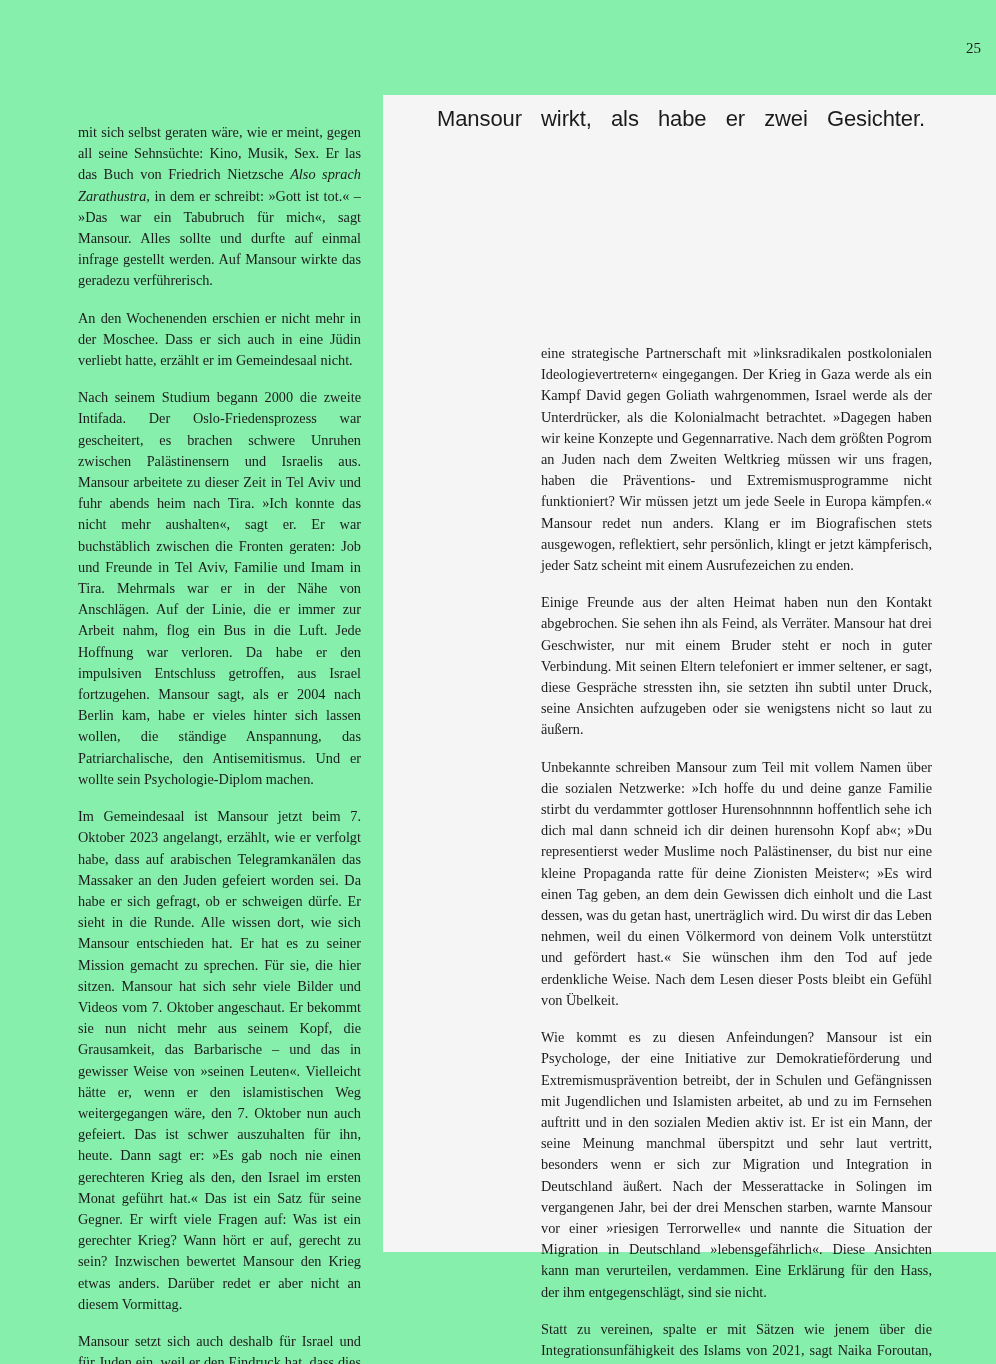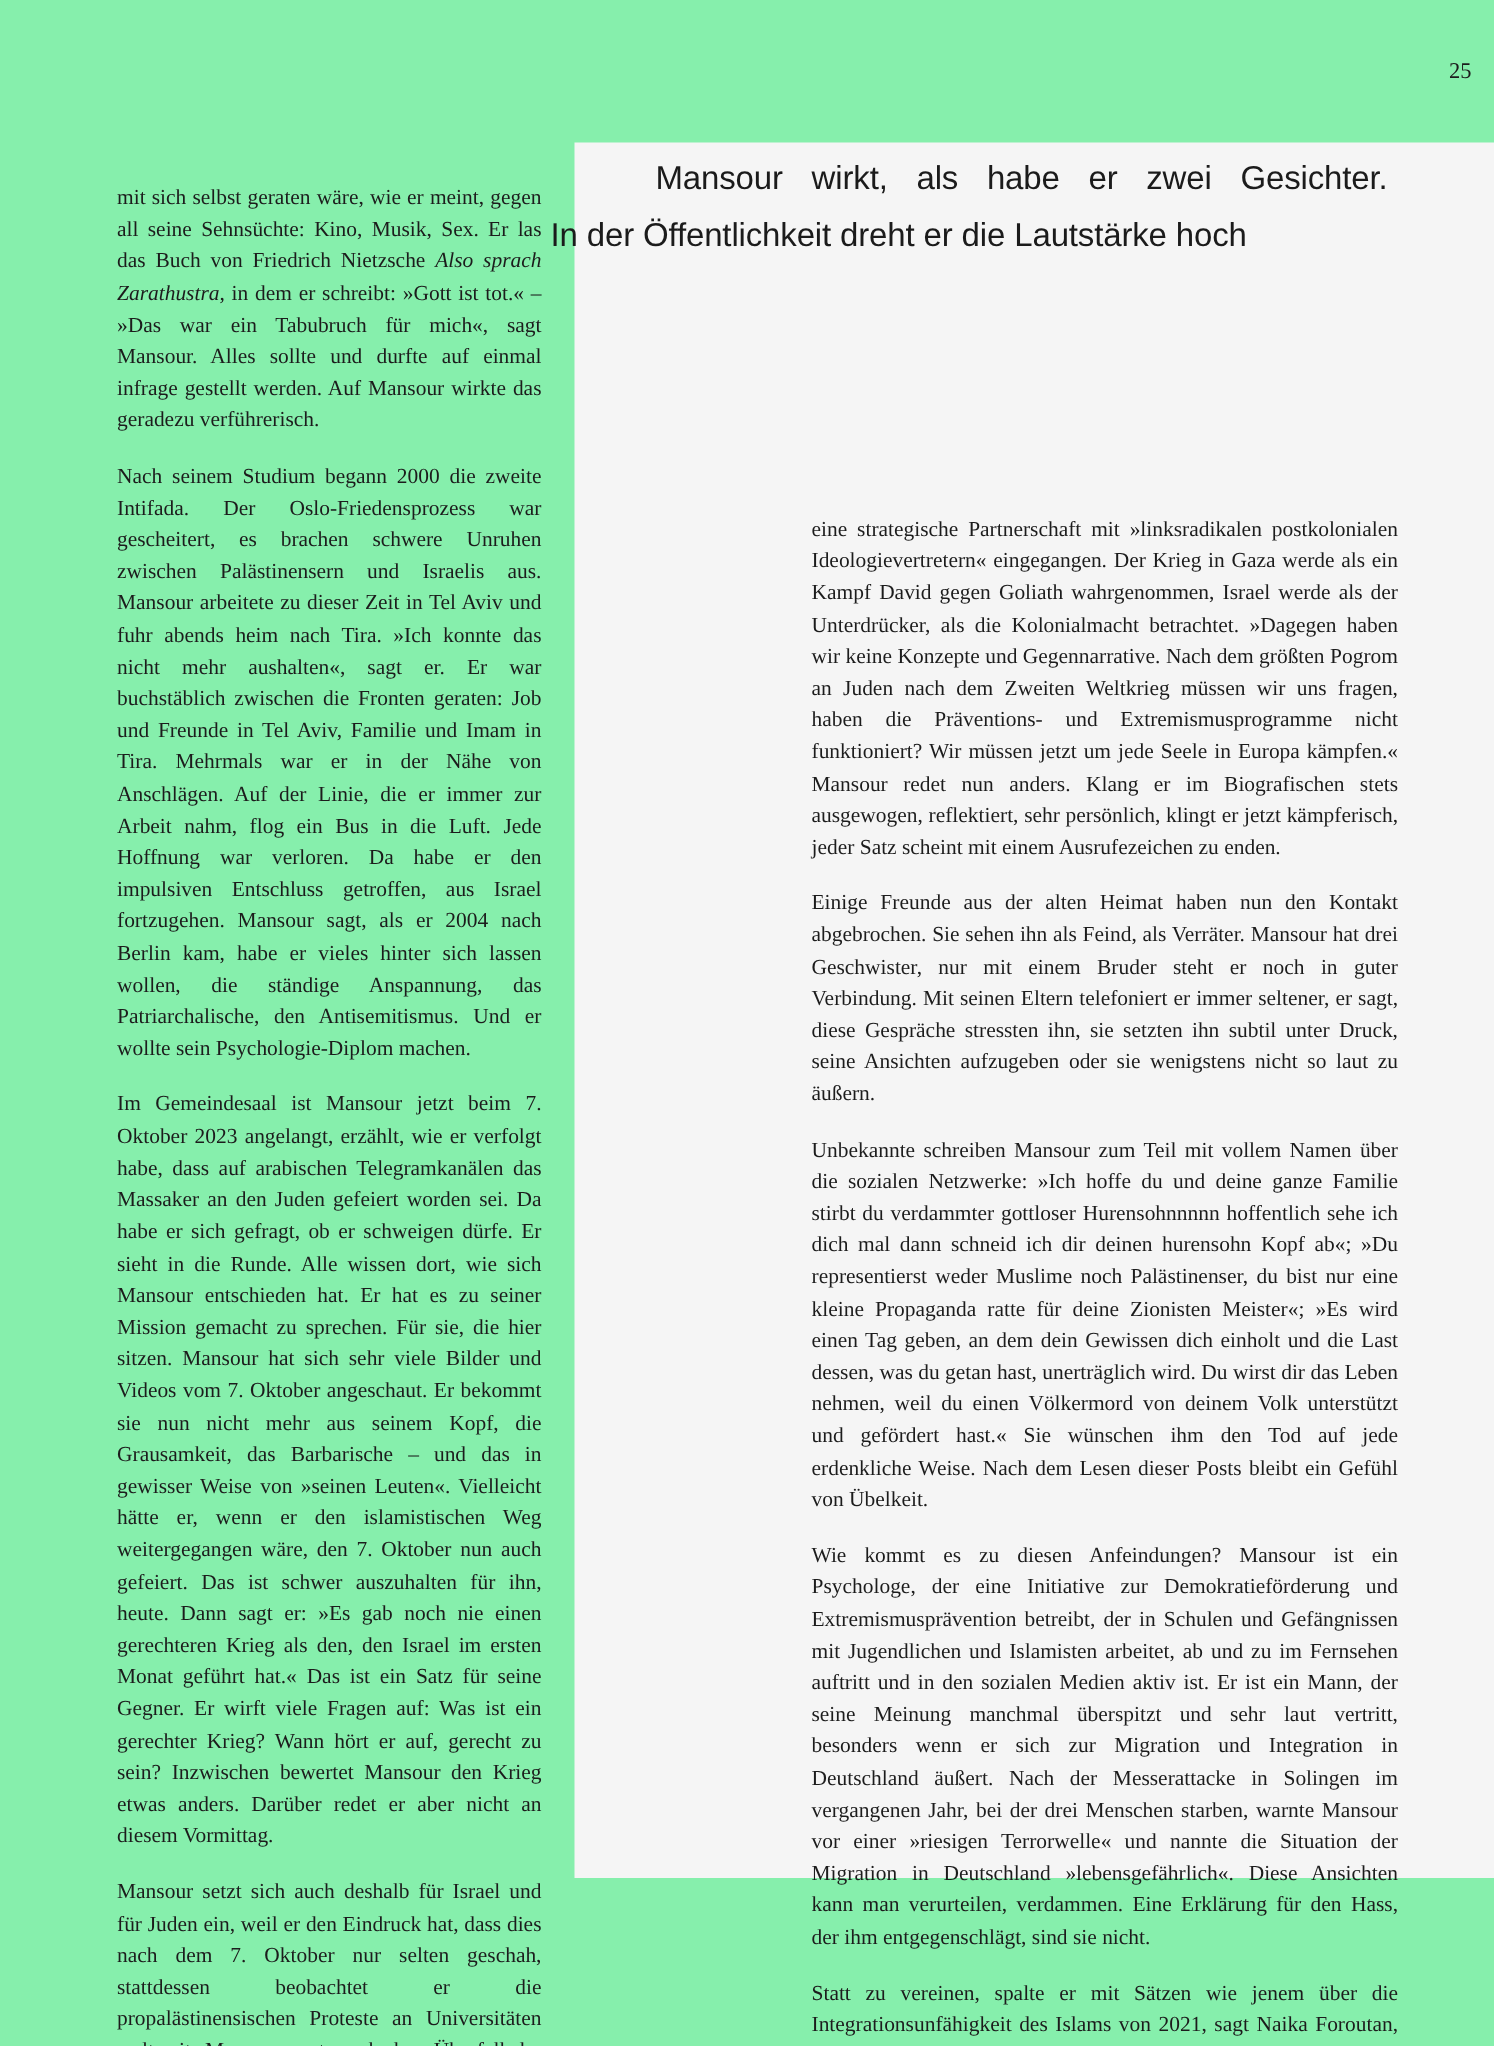--- a/index.html
+++ b/index.html
@@ -86,25 +86,25 @@
 <body>
 
 <div class="page">
 
   <div class="quote-panel"></div>
 
   <div class="page-number">25</div>
 
   <div class="pull-quote">
     <div class="pq-line pq-first">Mansour wirkt, als habe er zwei Gesichter.</div>
-    <div class="pq-line pq-last">In der Öffentlichkeit dreht er die Lautstärke hoch</div>
   </div>
 
   <div class="col col-left">
     <p><span>mit sich selbst geraten wäre, wie er meint, gegen all seine Sehnsüchte: Kino, Musik, Sex. Er las das Buch von Friedrich Nietzsche </span><span class="italic">Also sprach Zarathustra,</span><span> in dem er schreibt: »Gott ist tot.« – »Das war ein Tabubruch für mich«, sagt Mansour. Alles sollte und durfte auf einmal infrage gestellt werden. Auf Mansour wirkte das geradezu verführerisch.</span></p>
+    <p>An den Wochenenden erschien er nicht mehr in der Moschee. Dass er sich auch in eine Jüdin verliebt hatte, erzählt er im Gemeindesaal nicht.</p>
     <p>Nach seinem Studium begann 2000 die zweite Intifada. Der Oslo-Friedensprozess war gescheitert, es brachen schwere Unruhen zwischen Palästinensern und Israelis aus. Mansour arbeitete zu dieser Zeit in Tel Aviv und fuhr abends heim nach Tira. »Ich konnte das nicht mehr aushalten«, sagt er. Er war buchstäblich zwischen die Fronten geraten: Job und Freunde in Tel Aviv, Familie und Imam in Tira. Mehrmals war er in der Nähe von Anschlägen. Auf der Linie, die er immer zur Arbeit nahm, flog ein Bus in die Luft. Jede Hoffnung war verloren. Da habe er den impulsiven Entschluss getroffen, aus Israel fortzugehen. Mansour sagt, als er 2004 nach Berlin kam, habe er vieles hinter sich lassen wollen, die ständige Anspannung, das Patriarchalische, den Antisemitismus. Und er wollte sein Psychologie-Diplom machen.</p>
     <p>Im Gemeindesaal ist Mansour jetzt beim 7. Oktober 2023 angelangt, erzählt, wie er verfolgt habe, dass auf arabischen Telegramkanälen das Massaker an den Juden gefeiert worden sei. Da habe er sich gefragt, ob er schweigen dürfe. Er sieht in die Runde. Alle wissen dort, wie sich Mansour entschieden hat. Er hat es zu seiner Mission gemacht zu sprechen. Für sie, die hier sitzen. Mansour hat sich sehr viele Bilder und Videos vom 7. Oktober angeschaut. Er bekommt sie nun nicht mehr aus seinem Kopf, die Grausamkeit, das Barbarische – und das in gewisser Weise von »seinen Leuten«. Vielleicht hätte er, wenn er den islamistischen Weg weitergegangen wäre, den 7. Oktober nun auch gefeiert. Das ist schwer auszuhalten für ihn, heute. Dann sagt er: »Es gab noch nie einen gerechteren Krieg als den, den Israel im ersten Monat geführt hat.« Das ist ein Satz für seine Gegner. Er wirft viele Fragen auf: Was ist ein gerechter Krieg? Wann hört er auf, gerecht zu sein? Inzwischen bewertet Mansour den Krieg etwas anders. Darüber redet er aber nicht an diesem Vormittag.</p>
     <p>Mansour setzt sich auch deshalb für Israel und für Juden ein, weil er den Eindruck hat, dass dies nach dem 7. Oktober nur selten geschah, stattdessen beobachtet er die propalästinensischen Proteste an Universitäten weltweit. Mansour sagt, nach dem Überfall der Hamas seien die Islamisten</p>
   </div>
 
   <div class="col col-right">
     <p>eine strategische Partnerschaft mit »linksradikalen postkolonialen Ideologievertretern« eingegangen. Der Krieg in Gaza werde als ein Kampf David gegen Goliath wahrgenommen, Israel werde als der Unterdrücker, als die Kolonialmacht betrachtet. »Dagegen haben wir keine Konzepte und Gegennarrative. Nach dem größten Pogrom an Juden nach dem Zweiten Weltkrieg müssen wir uns fragen, haben die Präventions- und Extremismusprogramme nicht funktioniert? Wir müssen jetzt um jede Seele in Europa kämpfen.« Mansour redet nun anders. Klang er im Biografischen stets ausgewogen, reflektiert, sehr persönlich, klingt er jetzt kämpferisch, jeder Satz scheint mit einem Ausrufezeichen zu enden.</p>
     <p>Einige Freunde aus der alten Heimat haben nun den Kontakt abgebrochen. Sie sehen ihn als Feind, als Verräter. Mansour hat drei Geschwister, nur mit einem Bruder steht er noch in guter Verbindung. Mit seinen Eltern telefoniert er immer seltener, er sagt, diese Gespräche stressten ihn, sie setzten ihn subtil unter Druck, seine Ansichten aufzugeben oder sie wenigstens nicht so laut zu äußern.</p>
     <p>Unbekannte schreiben Mansour zum Teil mit vollem Namen über die sozialen Netzwerke: »Ich hoffe du und deine ganze Familie stirbt du verdammter gottloser Hurensohnnnnn hoffentlich sehe ich dich mal dann schneid ich dir deinen hurensohn Kopf ab«; »Du representierst weder Muslime noch Palästinenser, du bist nur eine kleine Propaganda ratte für deine Zionisten Meister«; »Es wird einen Tag geben, an dem dein Gewissen dich einholt und die Last dessen, was du getan hast, unerträglich wird. Du wirst dir das Leben nehmen, weil du einen Völkermord von deinem Volk unterstützt und gefördert hast.« Sie wünschen ihm den Tod auf jede erdenkliche Weise. Nach dem Lesen dieser Posts bleibt ein Gefühl von Übelkeit.</p>
     <p>Wie kommt es zu diesen Anfeindungen? Mansour ist ein Psychologe, der eine Initiative zur Demokratieförderung und Extremismusprävention betreibt, der in Schulen und Gefängnissen mit Jugendlichen und Islamisten arbeitet, ab und zu im Fernsehen auftritt und in den sozialen Medien aktiv ist. Er ist ein Mann, der seine Meinung manchmal überspitzt und sehr laut vertritt, besonders wenn er sich zur Migration und Integration in Deutschland äußert. Nach der Messerattacke in Solingen im vergangenen Jahr, bei der drei Menschen starben, warnte Mansour vor einer »riesigen Terrorwelle« und nannte die Situation der Migration in Deutschland »lebensgefährlich«. Diese Ansichten kann man verurteilen, verdammen. Eine Erklärung für den Hass, der ihm entgegenschlägt, sind sie nicht.</p>

